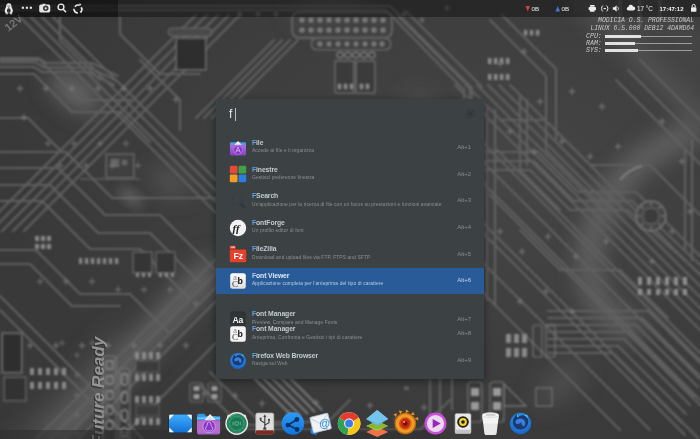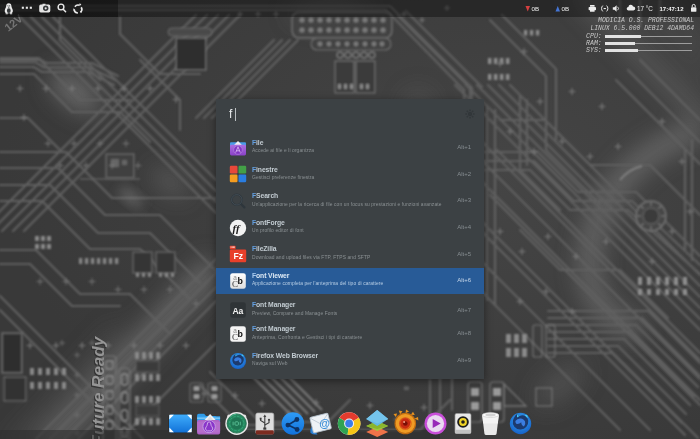--- a/index.html
+++ b/index.html
@@ -635,21 +635,21 @@
         </defs>
       <rect x="1.2" y="1.2" width="15.6" height="15.6" rx="2.4" fill="url(#fvg)"></rect>
       <text x="4.2" y="8" font-family="Liberation Sans,sans-serif" font-size="6.4" fill="#8a8a8a">a</text>
       <text x="8.6" y="12.4" font-family="Liberation Sans,sans-serif" font-weight="bold" font-size="8.8" fill="#111">b</text>
       <text x="3" y="14.8" font-family="Liberation Serif,serif" font-size="9" fill="#3a3a3a">C</text>
     </svg>
     <div class="tt"><span class="mf">F</span>ont Viewer</div>
       <div class="st">Applicazione completa per l'anteprima del tipo di carattere</div>
       <div class="alt">Alt+6</div>
   </div>
-  <div class="row" style="top:198px">
+  <div class="row" style="top:207px">
     <svg class="ic" viewBox="0 0 18 18">
       <rect x="1.2" y="1.2" width="15.6" height="15.6" rx="2.4" fill="#2f3437"></rect>
       <text x="3.4" y="12.6" font-family="Liberation Sans,sans-serif" font-weight="bold" font-size="8.6" fill="#f2f2f2">Aa</text>
     </svg>
     <div class="tt"><span class="mf">F</span>ont Manager</div>
       <div class="st">Preview, Compare and Manage Fonts</div>
       <div class="alt">Alt+7</div>
   </div>
   <div class="row" style="top:221.8px">
     <svg class="ic" viewBox="0 0 18 18">

